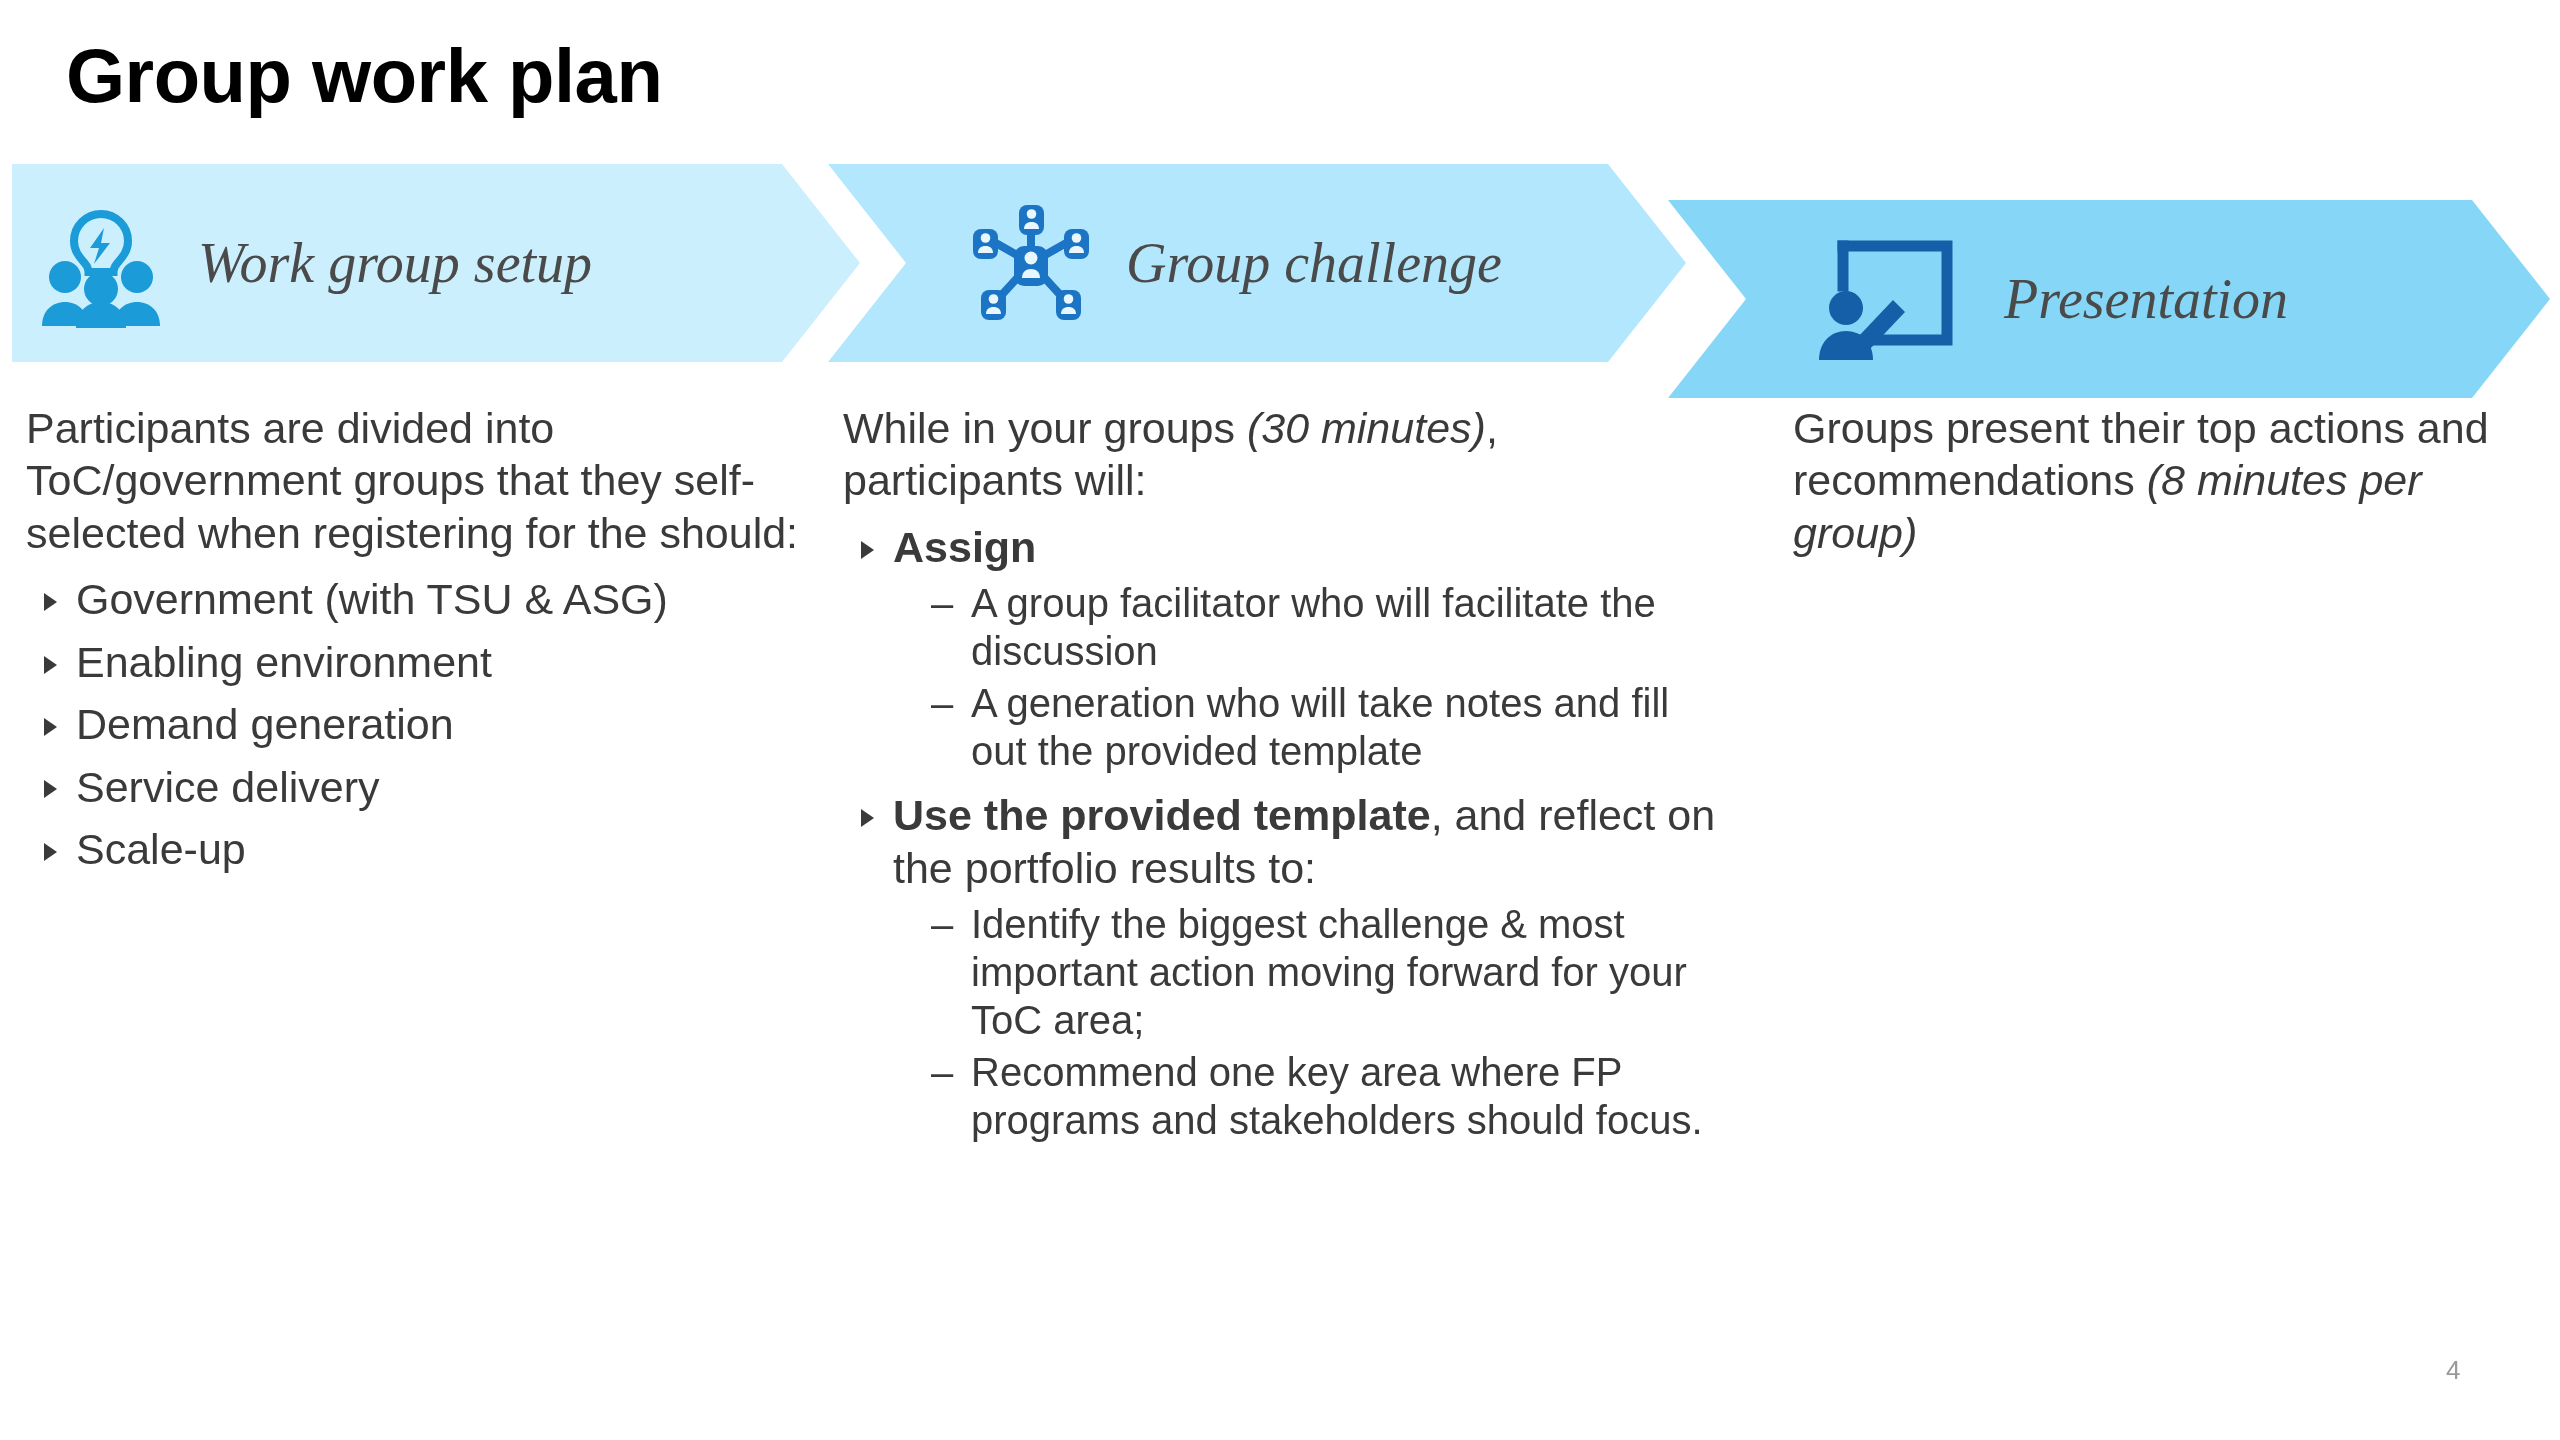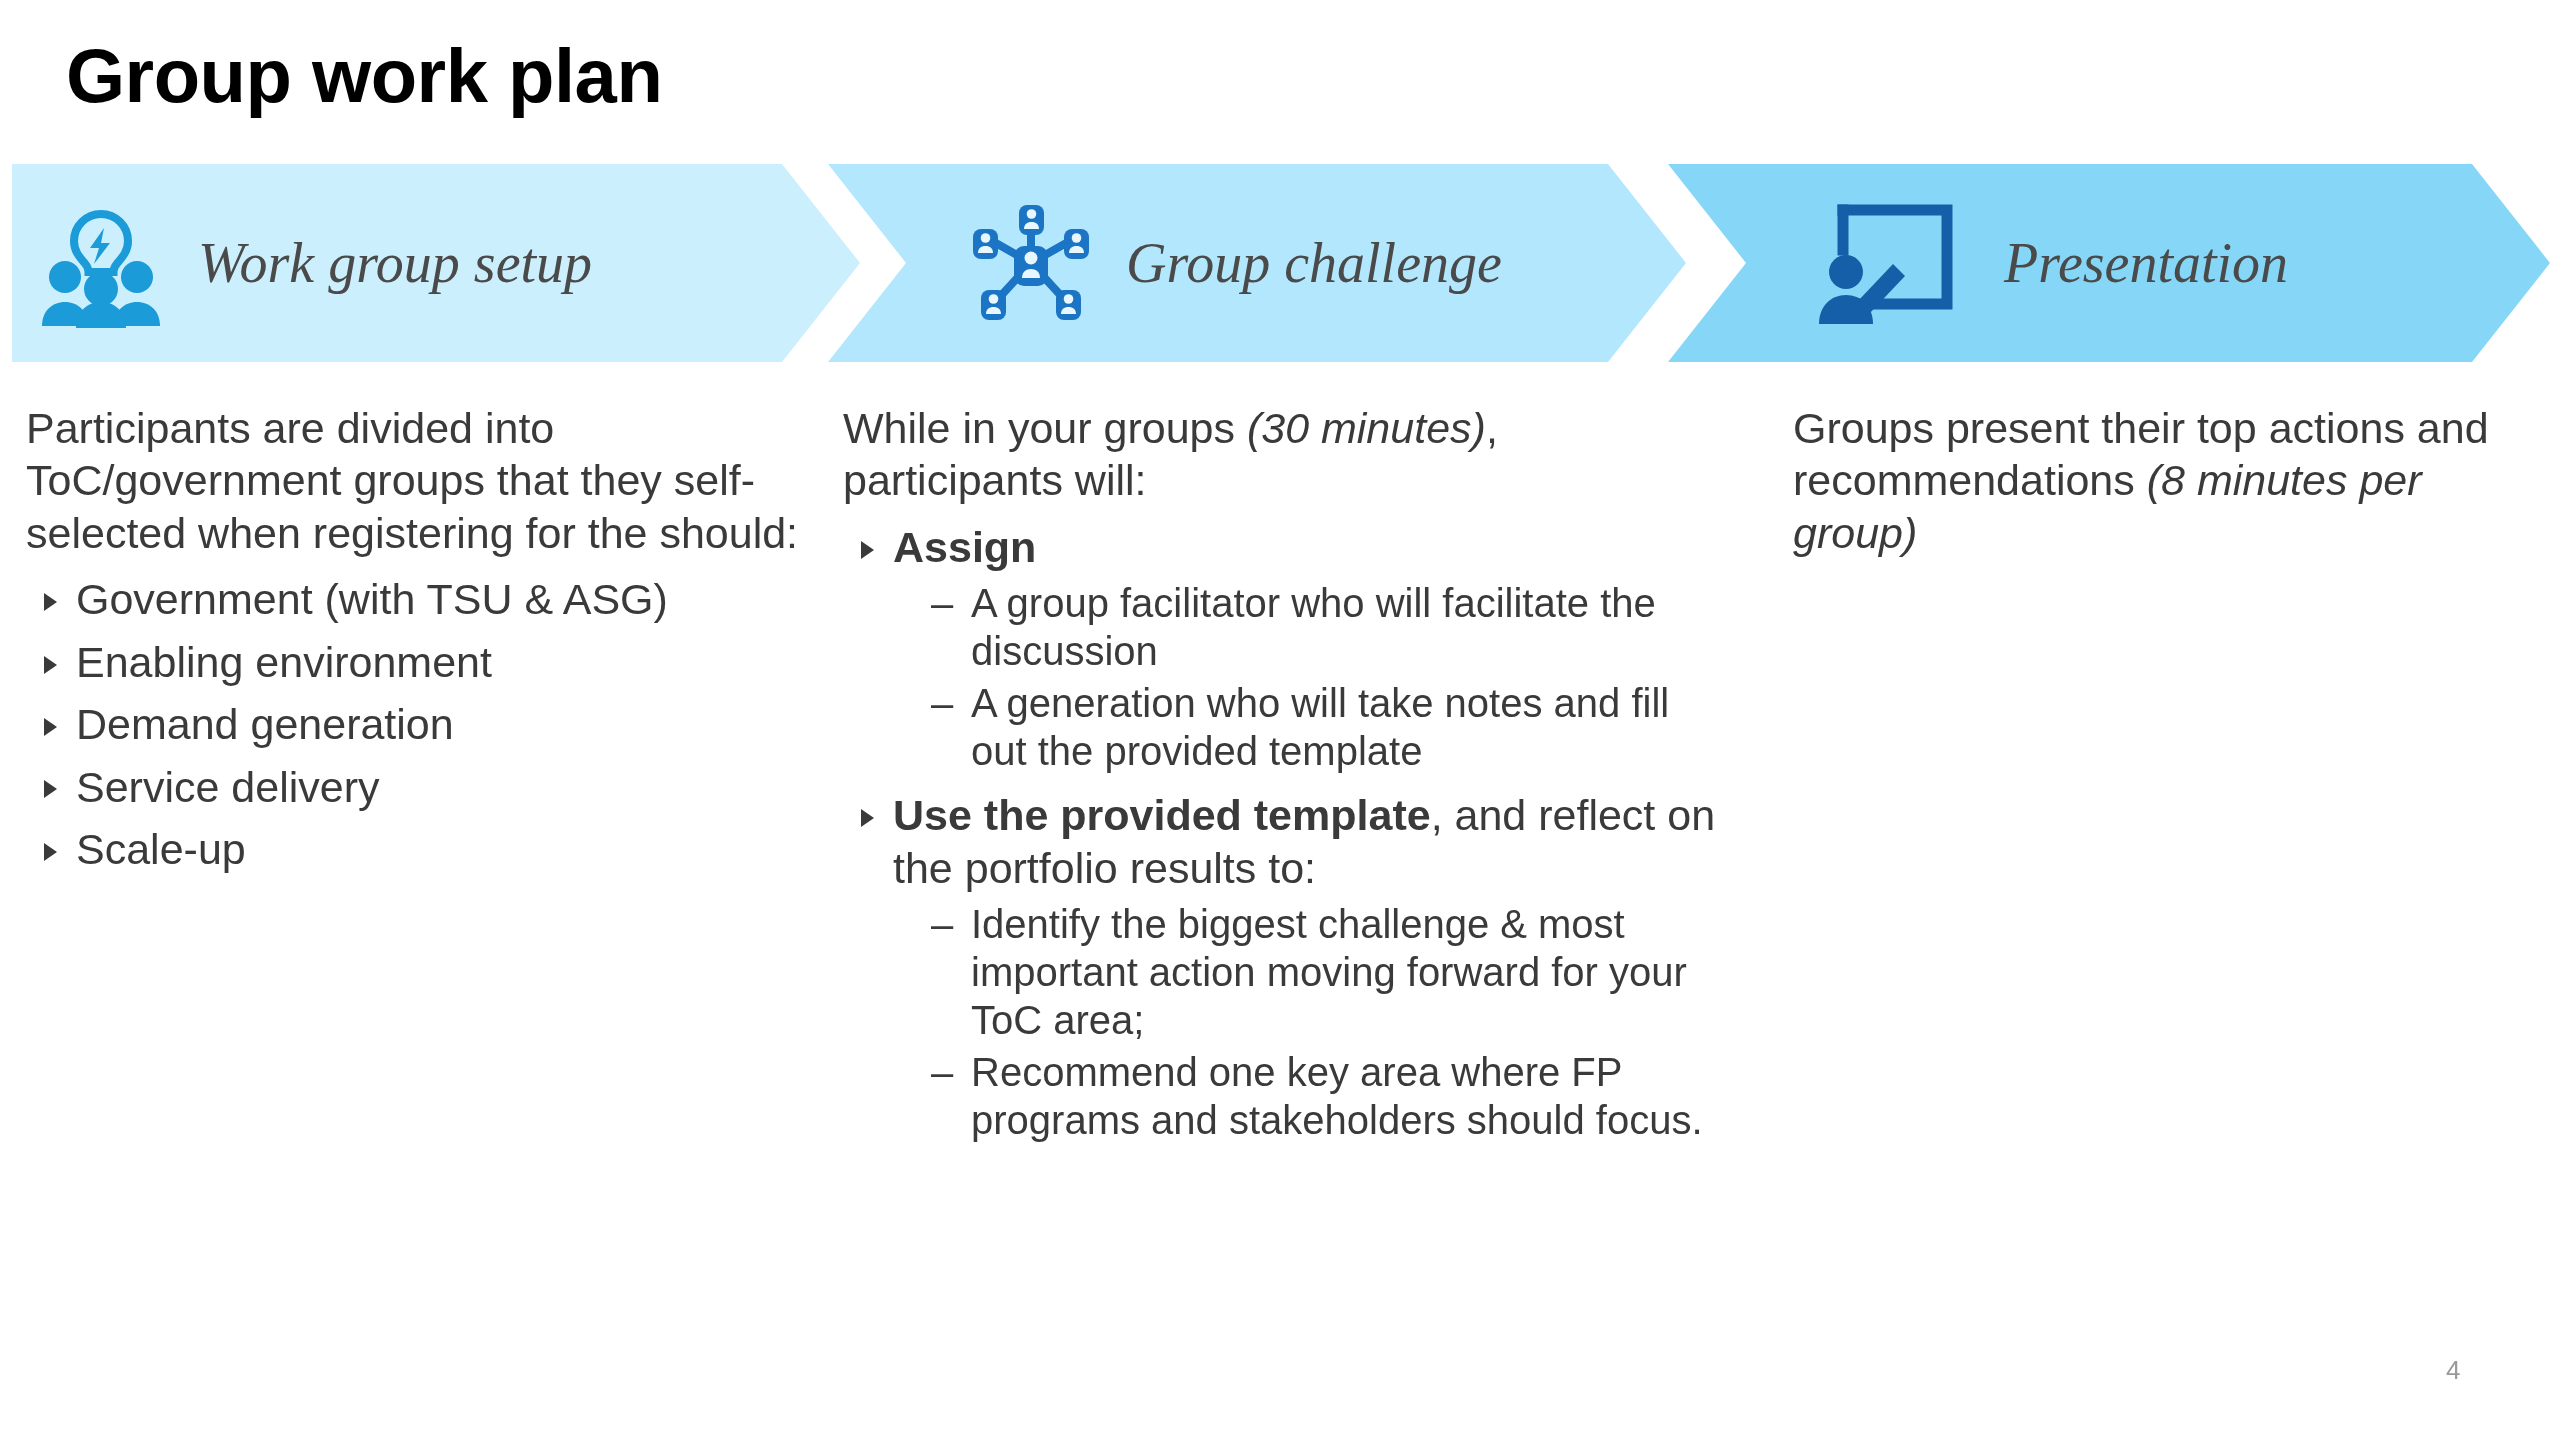--- a/index.html
+++ b/index.html
@@ -58,20 +58,21 @@
     background: #B2E7FD;
     -webkit-clip-path: polygon(0 0, calc(100% - 78px) 0, 100% 50%, calc(100% - 78px) 100%, 0 100%, 78px 50%);
     clip-path: polygon(0 0, calc(100% - 78px) 0, 100% 50%, calc(100% - 78px) 100%, 0 100%, 78px 50%);
   }
   .chev-3 {
     left: 1668px;
     width: 882px;
     background: #86D7F7;
     -webkit-clip-path: polygon(0 0, calc(100% - 78px) 0, 100% 50%, calc(100% - 78px) 100%, 0 100%, 78px 50%);
     clip-path: polygon(0 0, calc(100% - 78px) 0, 100% 50%, calc(100% - 78px) 100%, 0 100%, 78px 50%);
+    margin-top: 36px;
   }
   .chev-icon {
     flex: 0 0 auto;
     width: 138px;
     height: 138px;
     display: flex;
     align-items: center;
     justify-content: center;
   }
   .chev-icon svg { display: block; }

